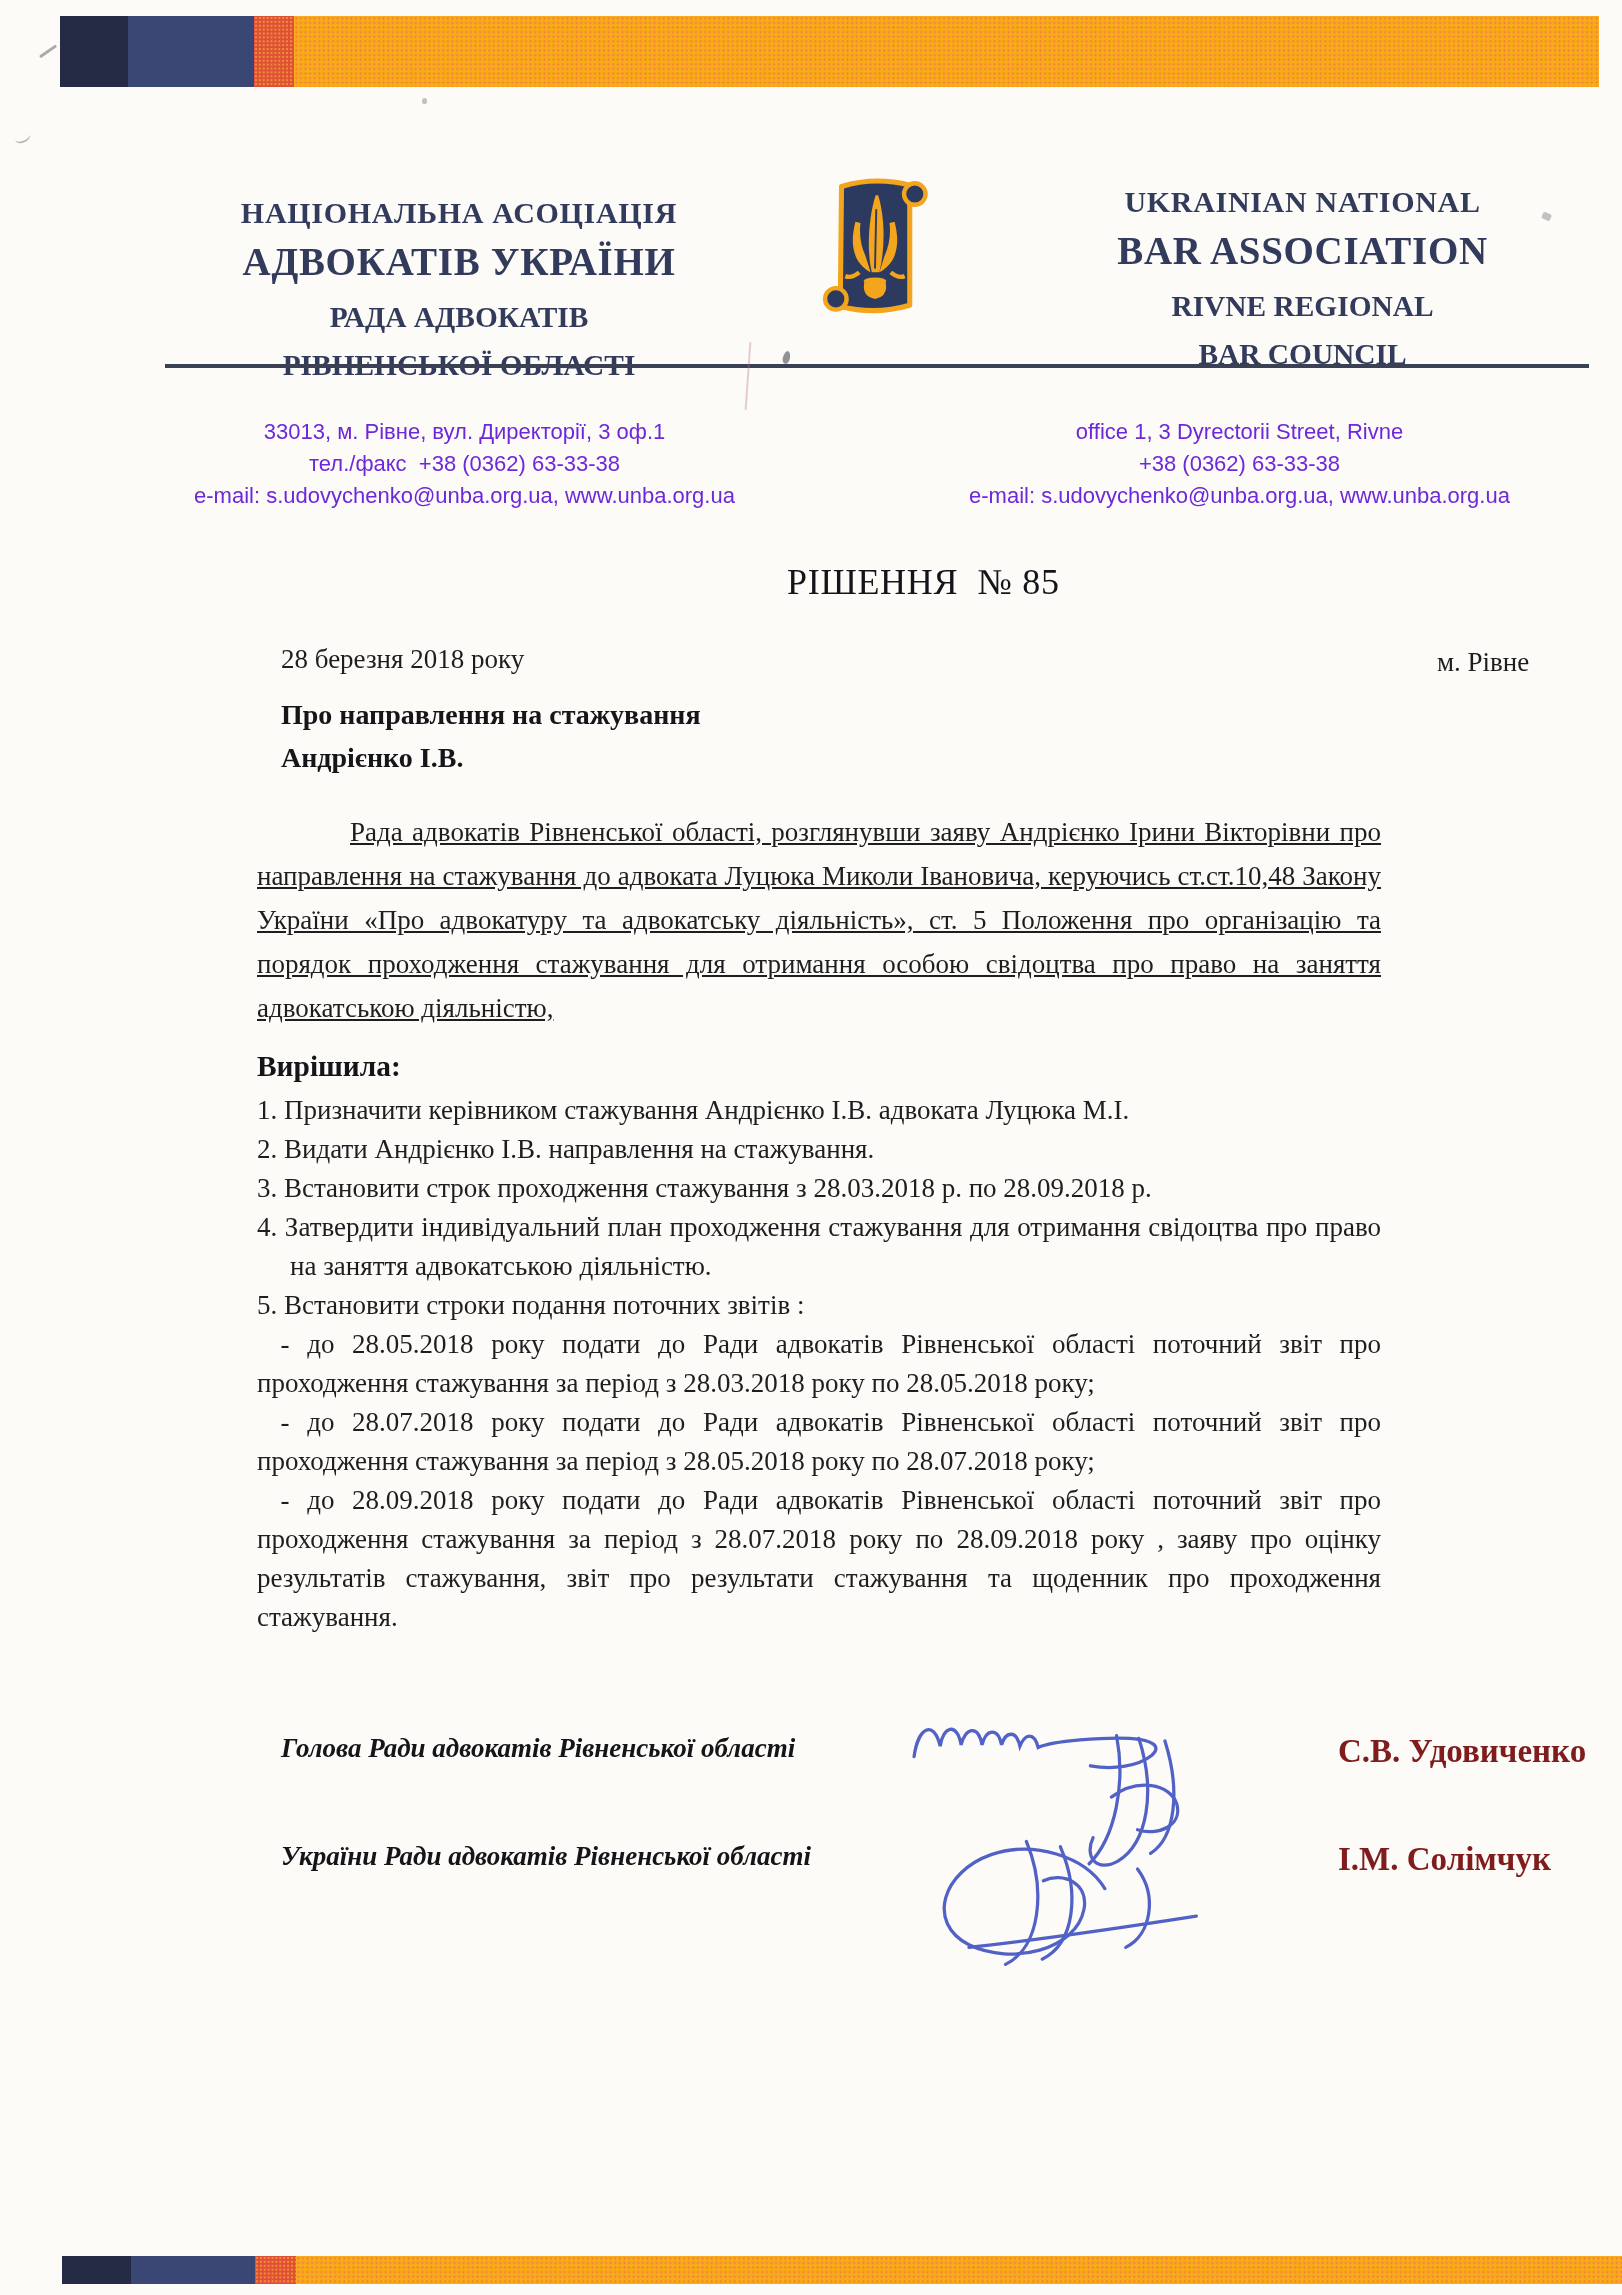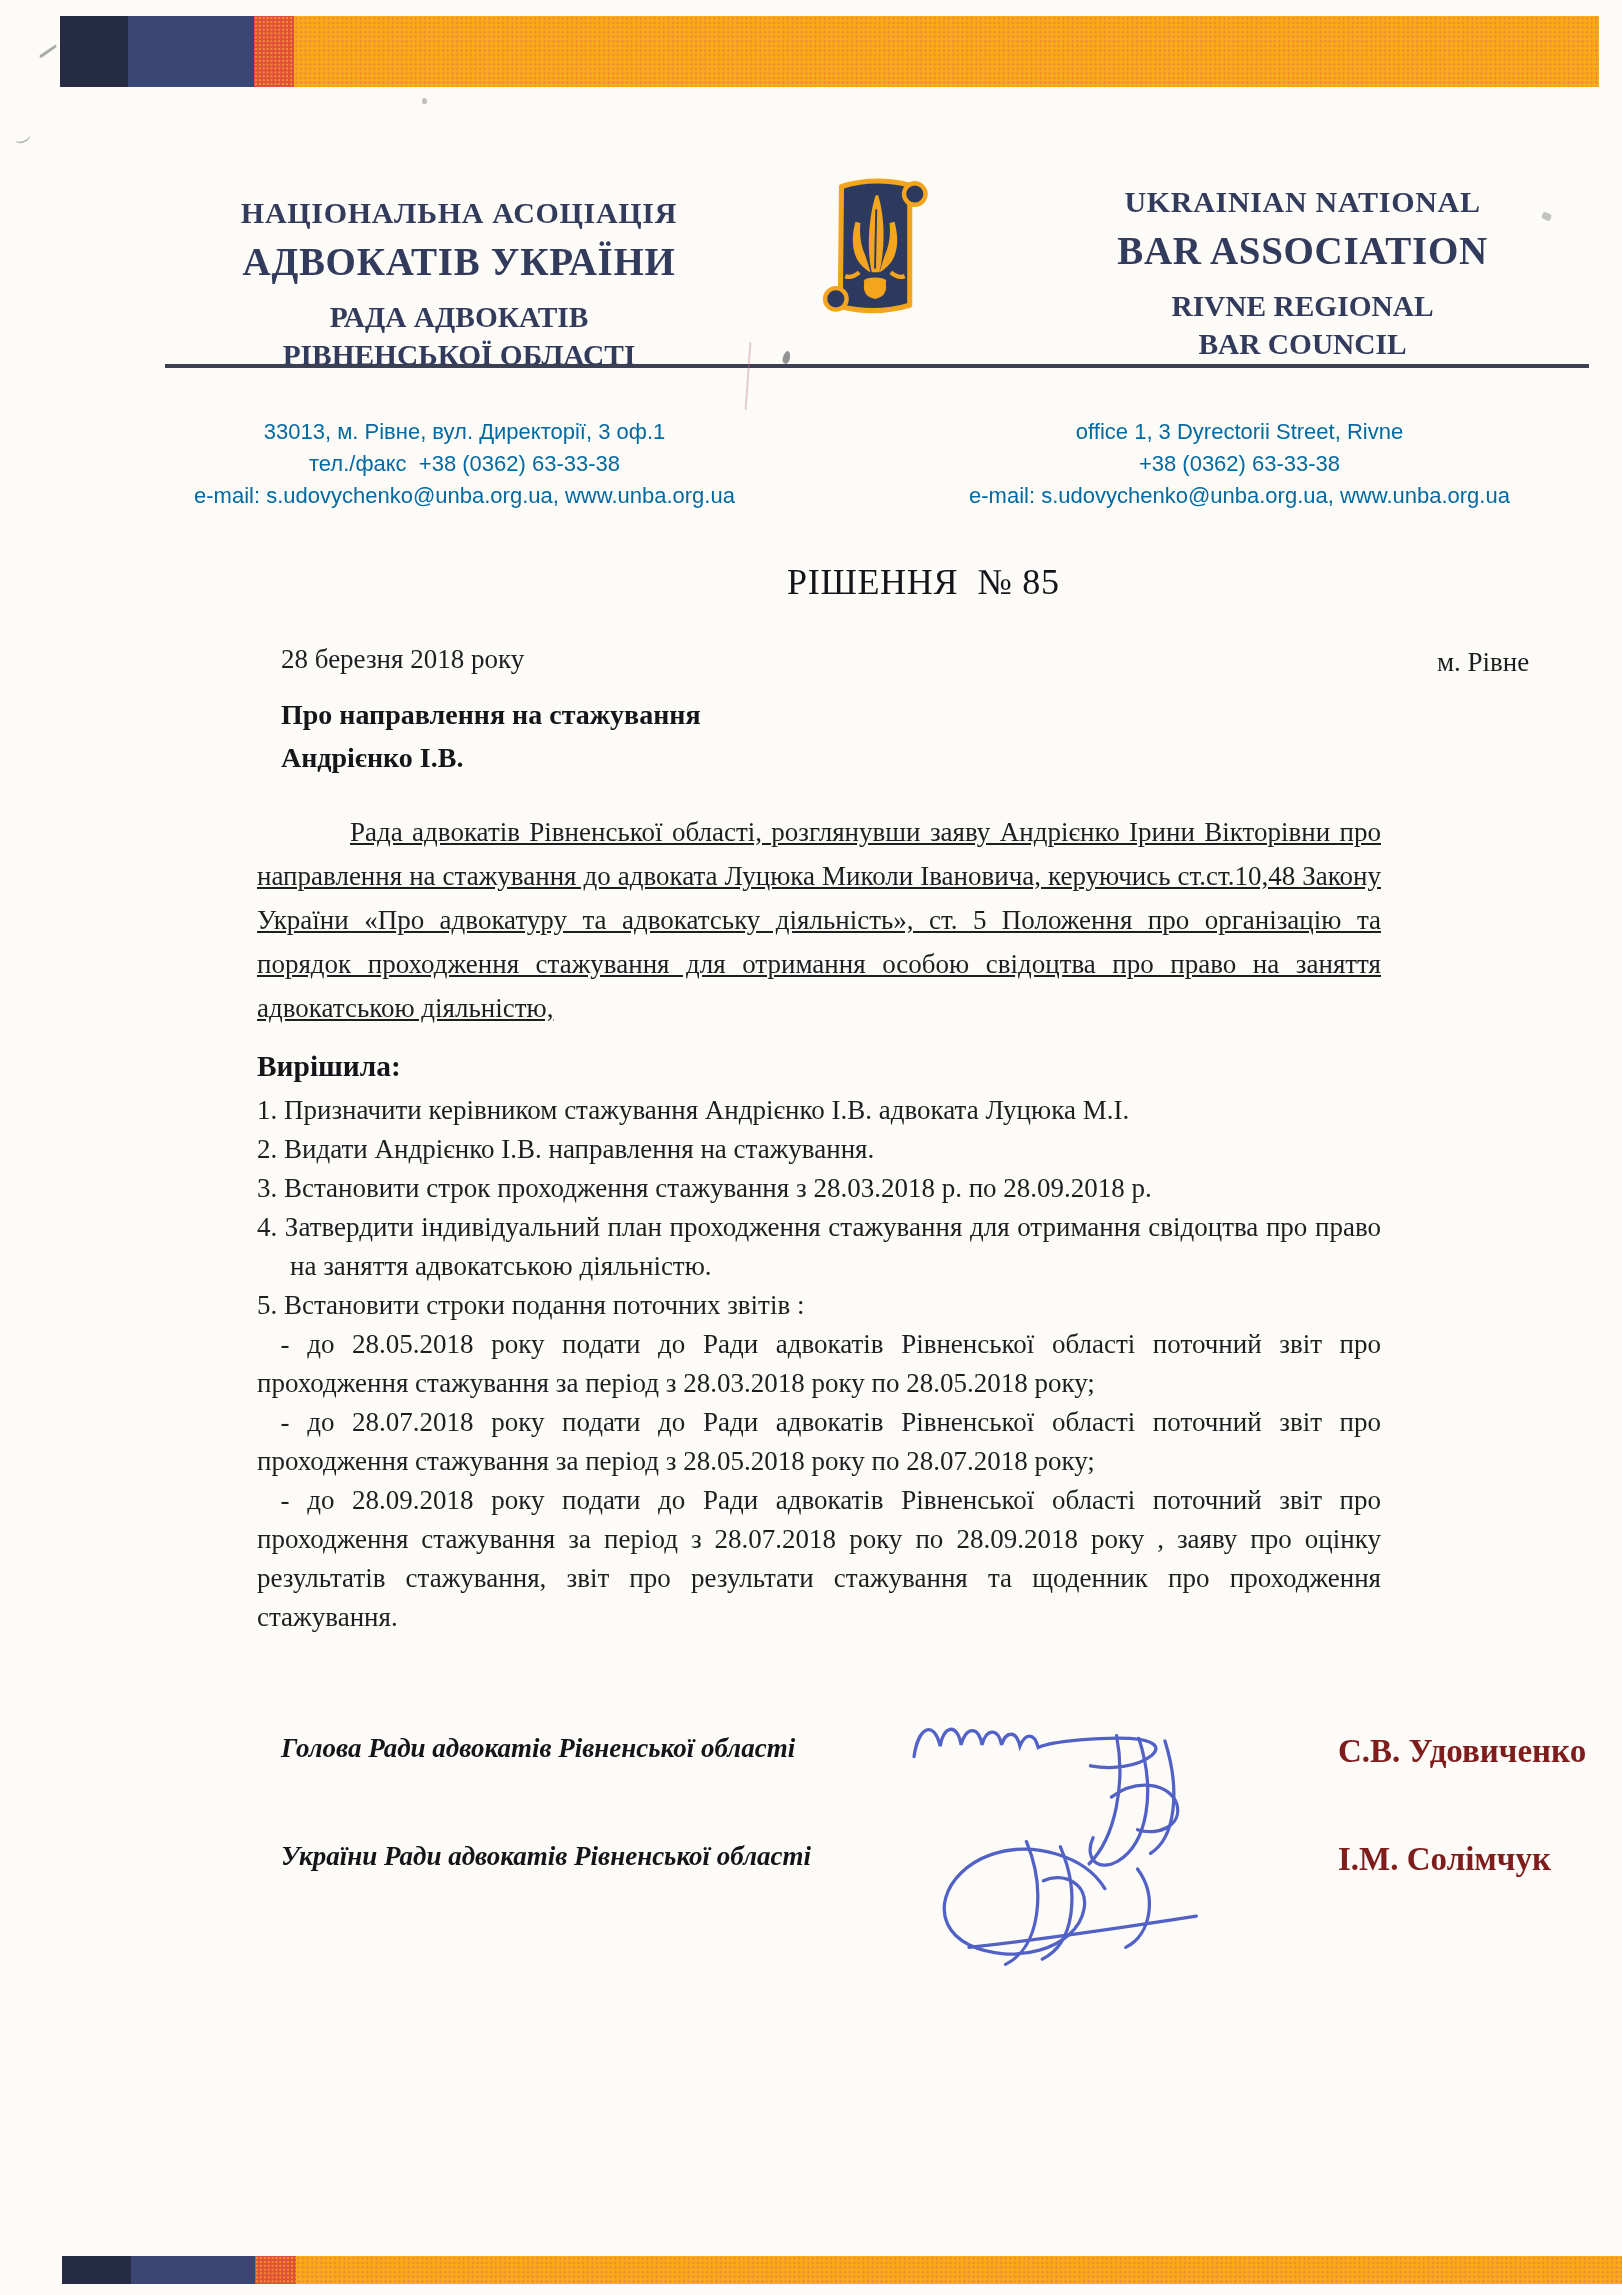--- a/index.html
+++ b/index.html
@@ -35,29 +35,29 @@
   .band-bottom .s1{left:0;width:69px;}
   .band-bottom .s2{left:69px;width:124px;}
   .band-bottom .s3{left:193px;width:41px;}
   .band-bottom .s4{left:234px;width:1327px;}
   
   .org{position:absolute;text-align:center;font-weight:bold;color:#333b5c;}
   .org-ua{left:171px;top:196px;width:576px;}
   .org-en{left:1021px;top:185px;width:563px;}
   .org .l1{font-size:30px;letter-spacing:0.7px;margin-bottom:9.2px;white-space:pre;}
   .org .l2{font-size:39px;letter-spacing:0.7px;margin-bottom:17px;white-space:pre;}
-  .org .l3{font-size:29.4px;margin-bottom:5px;white-space:pre;}
+  .org .l3{font-size:29.4px;margin-bottom:15px;white-space:pre;}
   .org .l4{font-size:29.4px;white-space:pre;}
   .logo{position:absolute;left:815px;top:168px;width:120px;height:162px;}
   .divider{position:absolute;left:165px;top:364px;width:1424px;height:3.9px;background:#3a4154;}
   
   .contact{
     position:absolute;text-align:center;
     font-family:"Liberation Sans","DejaVu Sans",sans-serif;
-    font-size:22px;line-height:32px;color:#0369a1;
+    font-size:22px;line-height:32px;color:#6d28d9;
   }
   .contact div{white-space:pre;}
   .contact-ua{left:157px;top:416px;width:615px;}
   .contact-en{left:883px;top:416px;width:713px;}
   
   .doc-title{
     position:absolute;left:787px;top:561px;
     font-size:36px;font-weight:normal;letter-spacing:0.7px;color:#14141a;white-space:pre;
   }
   .date-line{position:absolute;left:281px;top:644px;font-size:27px;}

